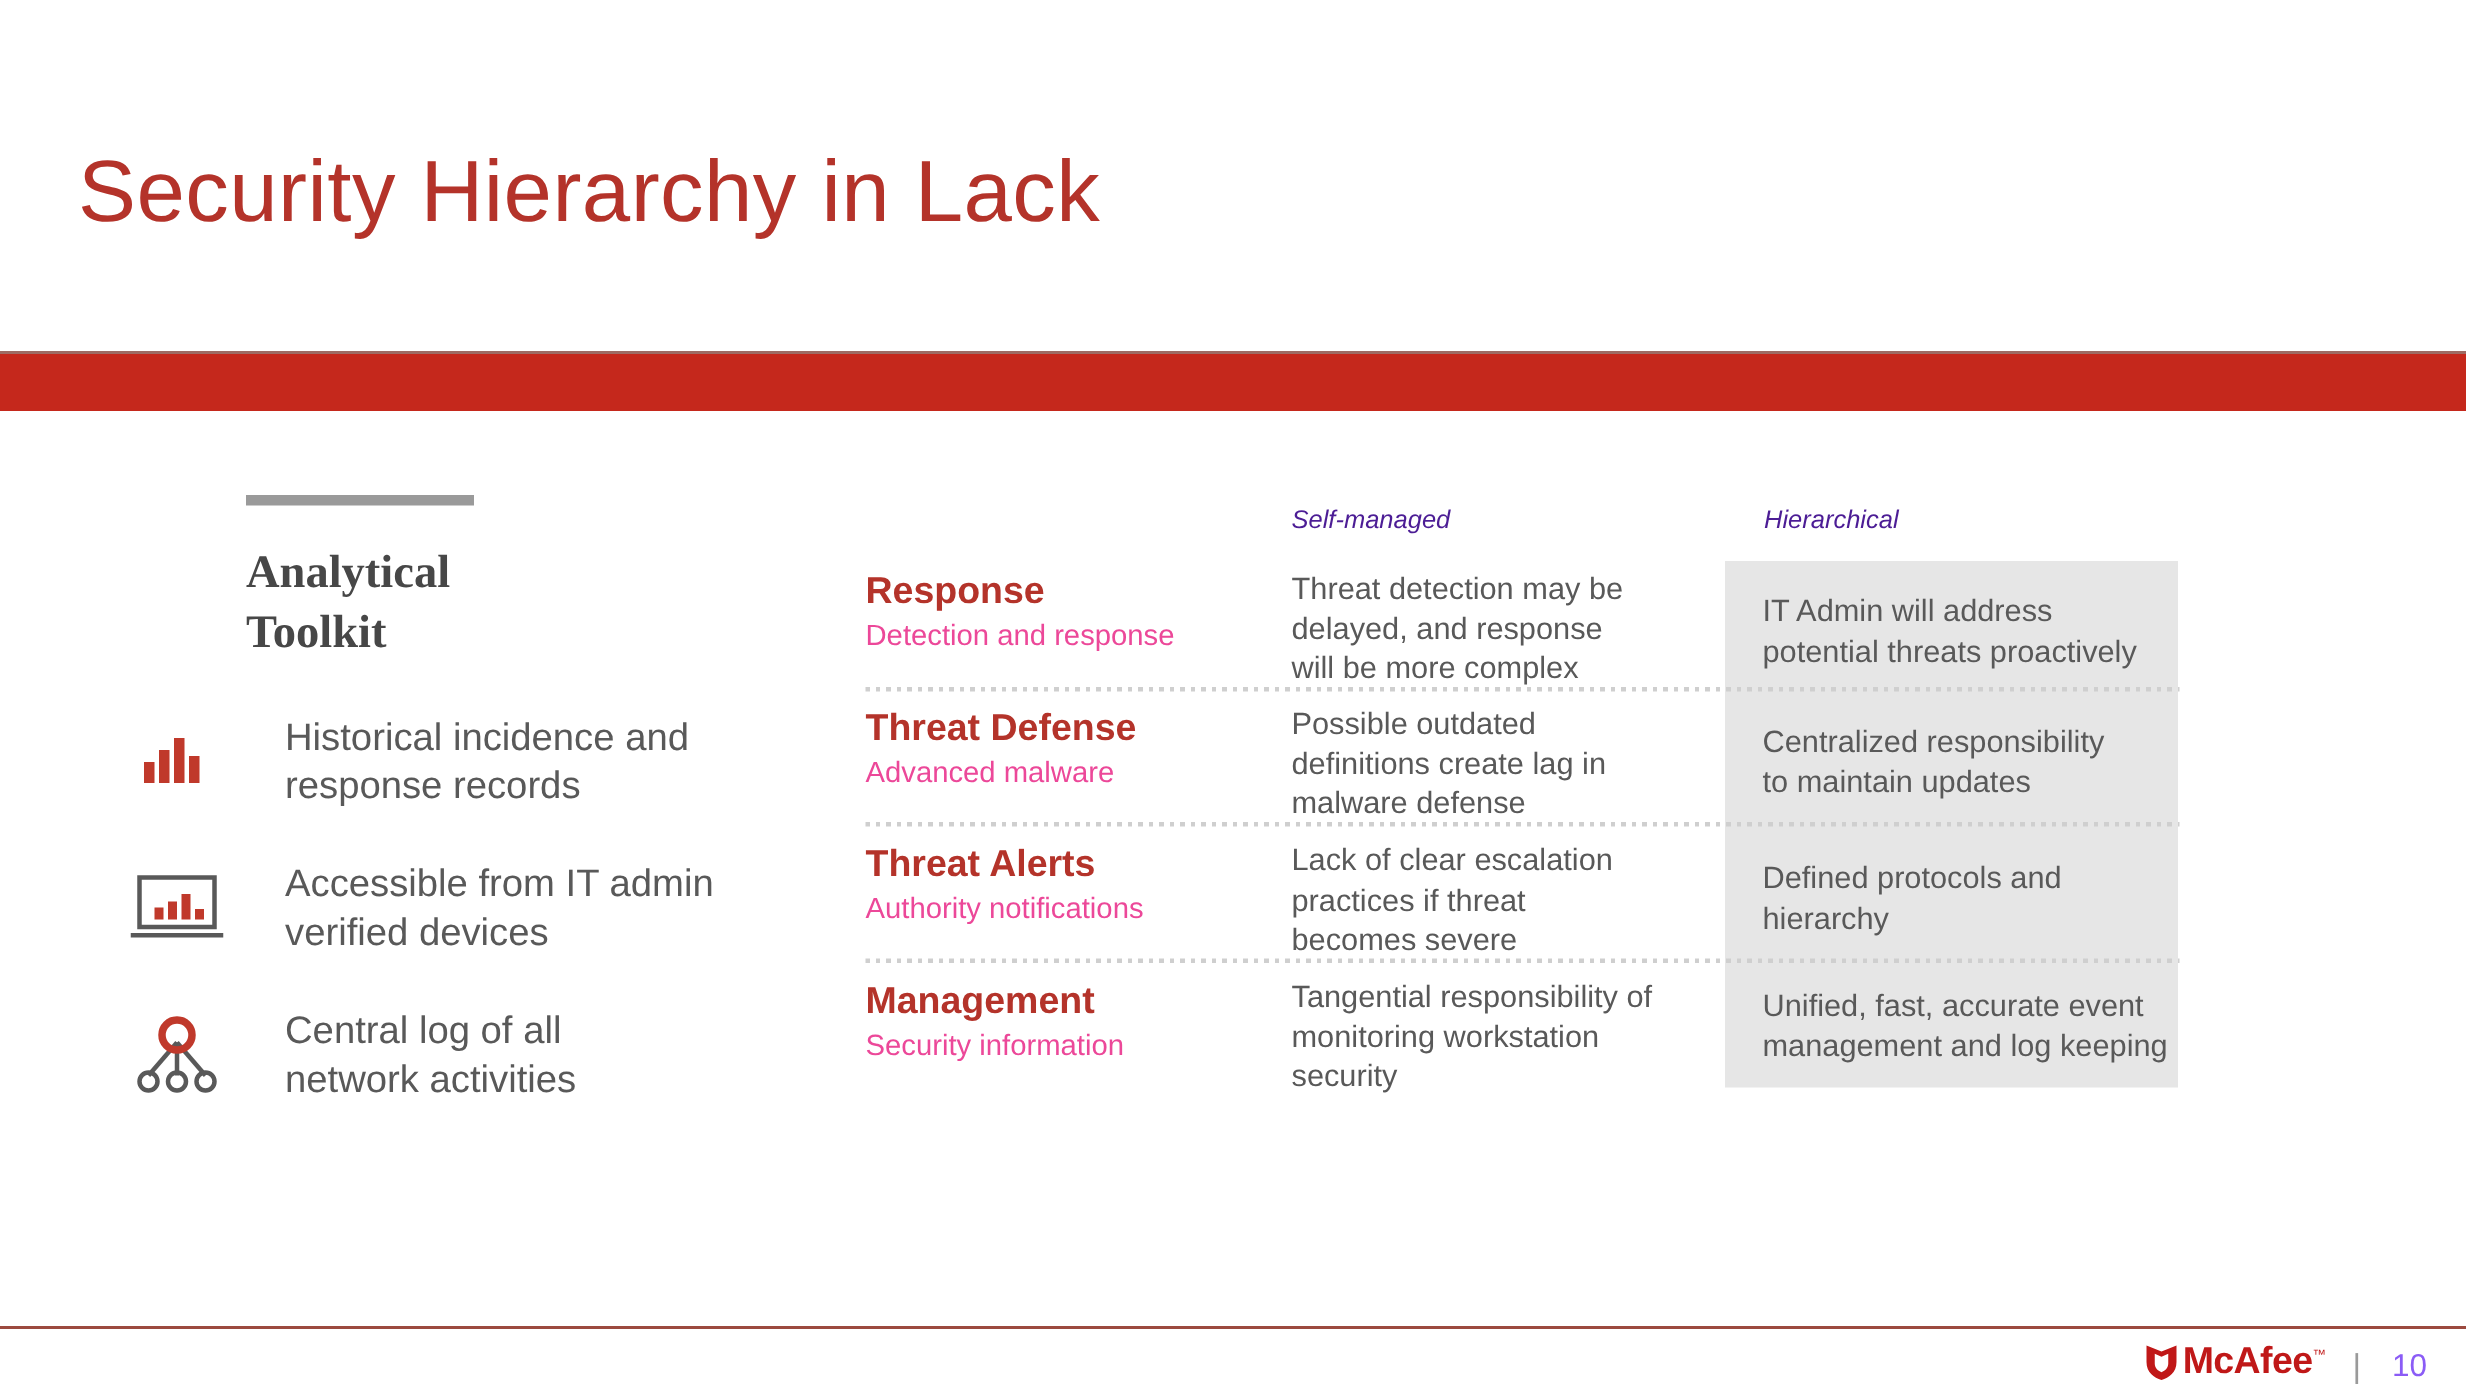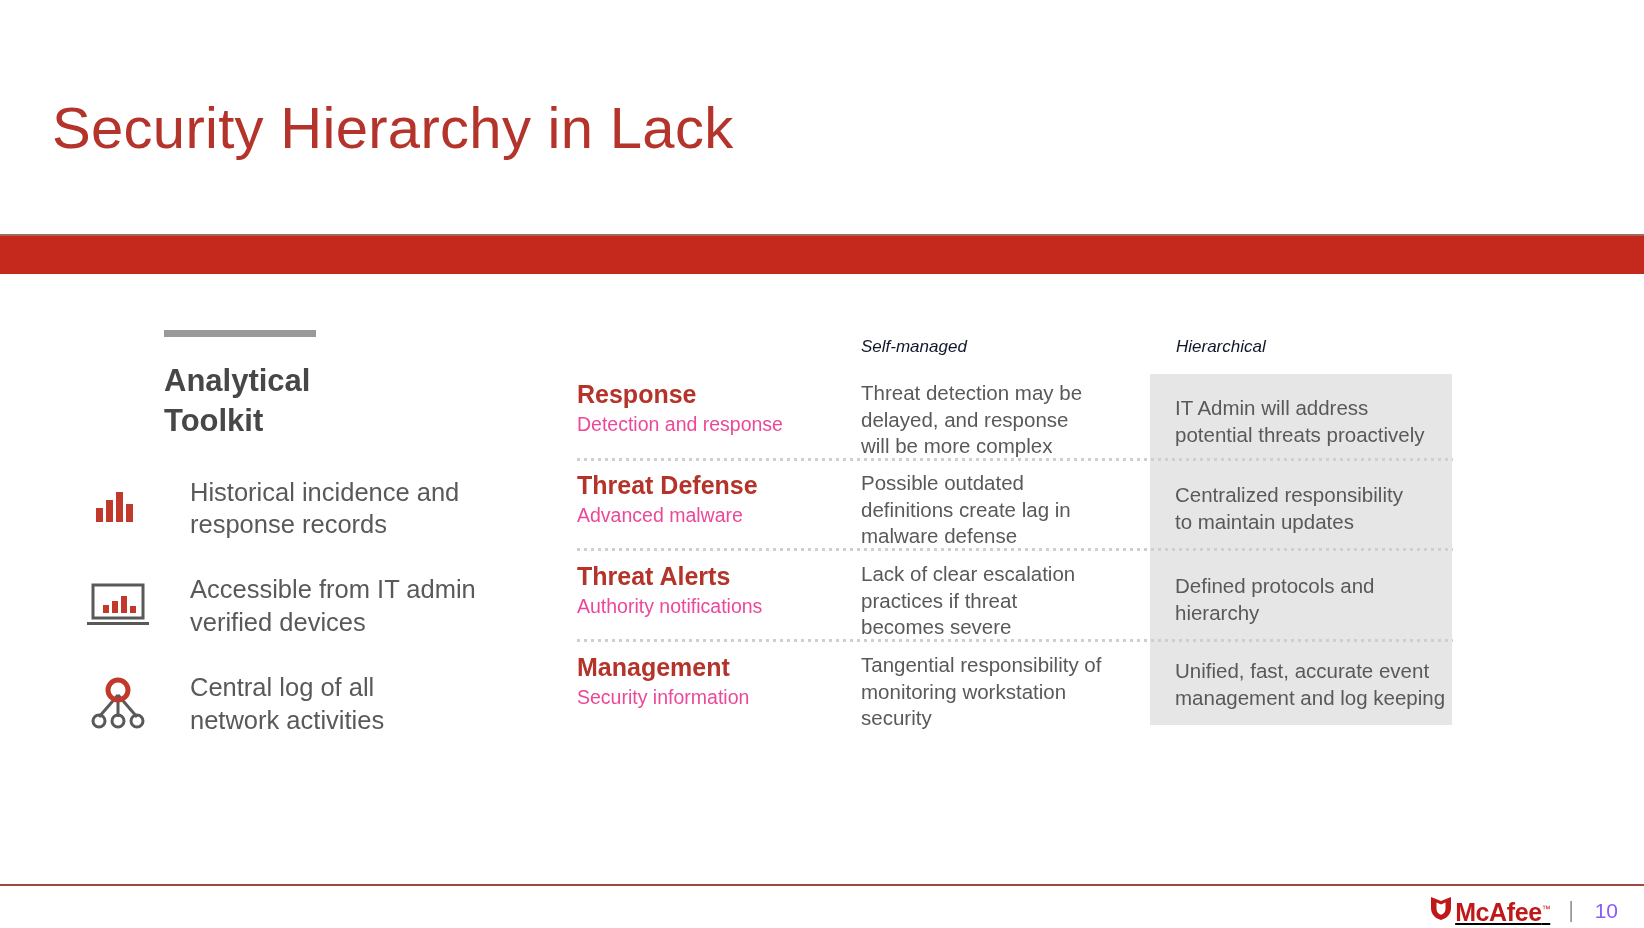--- a/index.html
+++ b/index.html
@@ -66,20 +66,21 @@
     background: #9a9a9a;
     margin-bottom: 24px;
   }
   .left-heading {
     font-size: 31px;
     font-weight: bold;
     color: #474747;
     line-height: 1.3;
     margin-bottom: 32px;
     white-space: pre-line;
+    font-family: Liberation Serif, serif;
   }
   .bullet-list {
     margin: 0;
     padding: 0;
   }
   .bullet-row {
     display: flex;
     align-items: center;
     margin-bottom: 30px;
     gap: 36px;
@@ -99,21 +100,21 @@
     line-height: 1.29;
     white-space: pre-line;
     padding-top: 2px;
   }
 
   
   .col-head {
     position: absolute;
     font-size: 17px;
     font-style: italic;
-    color: #0f172a;
+    color: #4c1d95;
   }
   .col-head-self { left: 861px; top: 337px; }
   .col-head-hier { left: 1176px; top: 337px; }
 
   .grey-panel {
     position: absolute;
     left: 1150px;
     top: 374px;
     width: 302px;
     height: 351px;
@@ -194,23 +195,22 @@
   .footer {
     position: absolute;
     right: 26px;
     top: 895px;
     display: flex;
     align-items: center;
     gap: 12px;
   }
   .mcafee-logo {
     display: flex;
-    align-items: flex-end;
+    align-items: flex-start;
     gap: 2px;
-    text-decoration: underline;
   }
   .mcafee-word {
     font-size: 25px;
     font-weight: bold;
     color: #c01818;
     letter-spacing: -0.4px;
     line-height: 1;
     position: relative;
   }
   .mcafee-tm {

